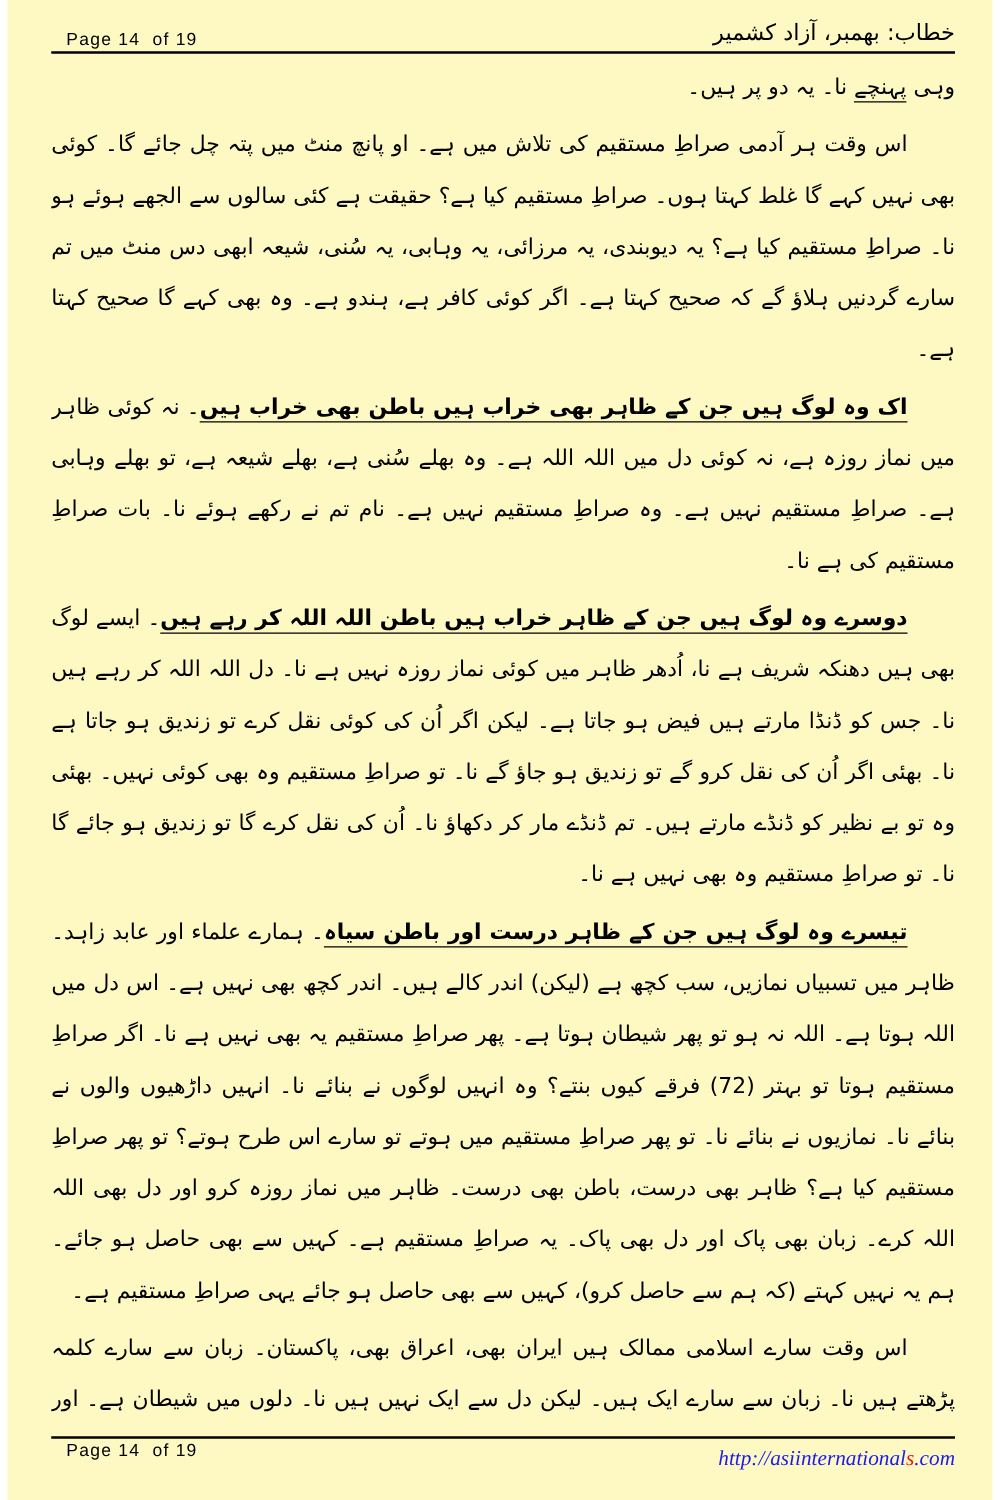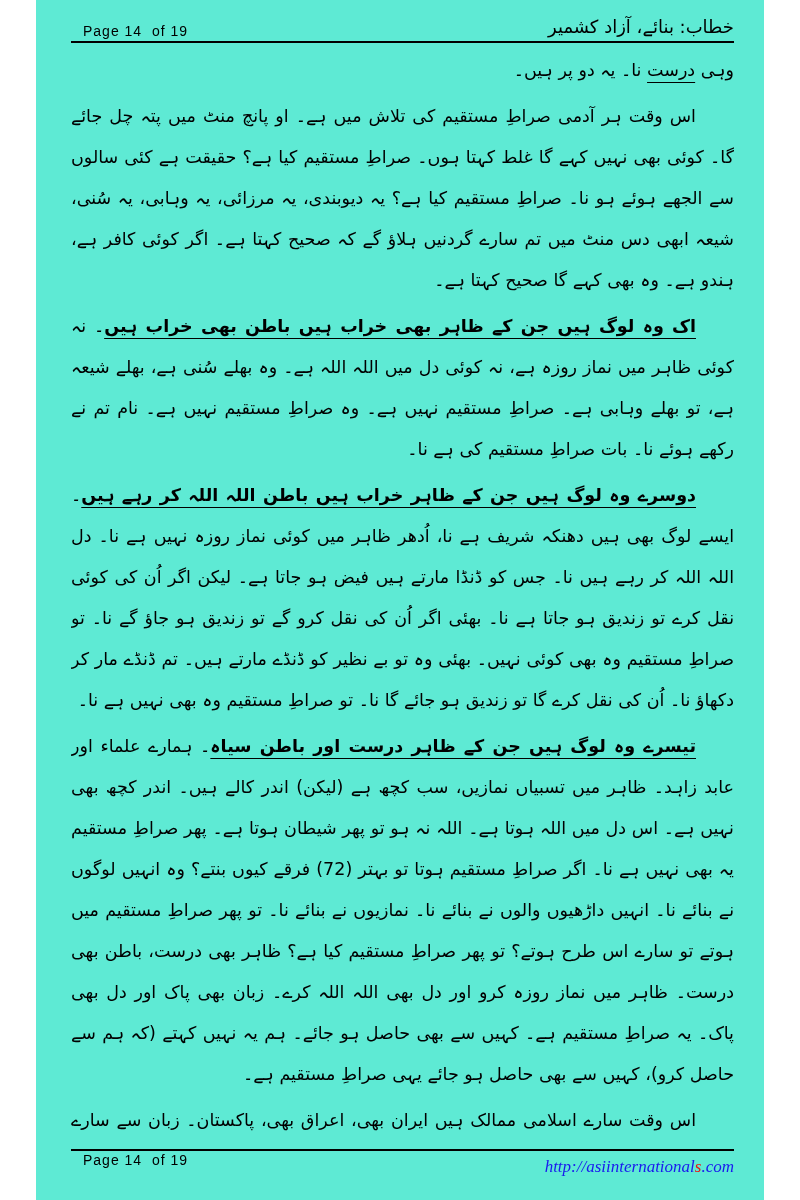--- a/index.html
+++ b/index.html
@@ -1,22 +1,22 @@
 <!DOCTYPE html>
 <html lang="en"><head>
 <meta charset="utf-8">
 <style>
   * { margin: 0; padding: 0; box-sizing: border-box; }
   html, body { background: #ffffff; }
   .page {
     position: relative;
-    width: 728px;
+    width: 788px;
     height: 1200px;
     margin: 0 auto;
-    background: #5eead4;
+    background: #fef9c3;
     color: #000000;
     overflow: hidden;
     font-family: "Liberation Sans", sans-serif;
   }
   
   .header {
     position: absolute;
     top: 0; left: 35px; right: 30px;
     height: 43px;
     border-bottom: 2px solid #000000;
@@ -74,25 +74,25 @@
     line-height: 30px;
   }
 </style>
 </head>
 <body>
 
 <div class="page">
 
   <div class="header">
     <span class="page-label">Page 14  of 19</span>
-    <span class="header-title" lang="ur" dir="rtl">خطاب:  بنائے،  آزاد کشمیر</span>
+    <span class="header-title" lang="ur" dir="rtl">خطاب:  بھمبر،  آزاد کشمیر</span>
   </div>
 
   <div class="content" lang="ur" dir="rtl">
-      <p class="para"><span>وہی </span><span class="underline">درست</span><span> نا۔ یہ دو پر ہیں۔</span></p>
+      <p class="para"><span>وہی </span><span class="underline">پہنچے</span><span> نا۔ یہ دو پر ہیں۔</span></p>
       <p class="para indent"><span>اس وقت ہر آدمی صراطِ مستقیم کی تلاش میں ہے۔ او پانچ منٹ میں پتہ چل جائے گا۔ کوئی بھی نہیں کہے گا غلط کہتا ہوں۔ صراطِ مستقیم کیا ہے؟ حقیقت ہے کئی سالوں سے الجھے ہوئے ہو نا۔ صراطِ مستقیم کیا ہے؟ یہ دیوبندی، یہ مرزائی، یہ وہابی، یہ سُنی، شیعہ ابھی دس منٹ میں تم سارے گردنیں ہلاؤ گے کہ صحیح کہتا ہے۔ اگر کوئی کافر ہے، ہندو ہے۔ وہ بھی کہے گا صحیح کہتا ہے۔</span></p>
       <p class="para indent"><span class="bold underline">اک وہ لوگ ہیں جن کے ظاہر بھی خراب ہیں باطن بھی خراب ہیں</span><span>۔ نہ کوئی ظاہر میں نماز روزہ ہے، نہ کوئی دل میں اللہ اللہ ہے۔ وہ بھلے سُنی ہے، بھلے شیعہ ہے، تو بھلے وہابی ہے۔ صراطِ مستقیم نہیں ہے۔ وہ صراطِ مستقیم نہیں ہے۔ نام تم نے رکھے ہوئے نا۔ بات صراطِ مستقیم کی ہے نا۔</span></p>
       <p class="para indent"><span class="bold underline">دوسرے وہ لوگ ہیں جن کے ظاہر خراب ہیں باطن اللہ اللہ کر رہے ہیں</span><span>۔ ایسے لوگ بھی ہیں دھنکہ شریف ہے نا، اُدھر ظاہر میں کوئی نماز روزہ نہیں ہے نا۔ دل اللہ اللہ کر رہے ہیں نا۔ جس کو ڈنڈا مارتے ہیں فیض ہو جاتا ہے۔ لیکن اگر اُن کی کوئی نقل کرے تو زندیق ہو جاتا ہے نا۔ بھئی اگر اُن کی نقل کرو گے تو زندیق ہو جاؤ گے نا۔ تو صراطِ مستقیم وہ بھی کوئی نہیں۔ بھئی وہ تو بے نظیر کو ڈنڈے مارتے ہیں۔ تم ڈنڈے مار کر دکھاؤ نا۔ اُن کی نقل کرے گا تو زندیق ہو جائے گا نا۔ تو صراطِ مستقیم وہ بھی نہیں ہے نا۔</span></p>
       <p class="para indent"><span class="bold underline">تیسرے وہ لوگ ہیں جن کے ظاہر درست اور باطن سیاہ</span><span>۔ ہمارے علماء اور عابد زاہد۔ ظاہر میں تسبیاں نمازیں، سب کچھ ہے (لیکن) اندر کالے ہیں۔ اندر کچھ بھی نہیں ہے۔ اس دل میں اللہ ہوتا ہے۔ اللہ نہ ہو تو پھر شیطان ہوتا ہے۔ پھر صراطِ مستقیم یہ بھی نہیں ہے نا۔ اگر صراطِ مستقیم ہوتا تو بہتر (72) فرقے کیوں بنتے؟ وہ انہیں لوگوں نے بنائے نا۔ انہیں داڑھیوں والوں نے بنائے نا۔ نمازیوں نے بنائے نا۔ تو پھر صراطِ مستقیم میں ہوتے تو سارے اس طرح ہوتے؟ تو پھر صراطِ مستقیم کیا ہے؟ ظاہر بھی درست، باطن بھی درست۔ ظاہر میں نماز روزہ کرو اور دل بھی اللہ اللہ کرے۔ زبان بھی پاک اور دل بھی پاک۔ یہ صراطِ مستقیم ہے۔ کہیں سے بھی حاصل ہو جائے۔ ہم یہ نہیں کہتے (کہ ہم سے حاصل کرو)، کہیں سے بھی حاصل ہو جائے یہی صراطِ مستقیم ہے۔</span></p>
       <p class="para indent"><span>اس وقت سارے اسلامی ممالک ہیں ایران بھی، اعراق بھی، پاکستان۔ زبان سے سارے کلمہ پڑھتے ہیں نا۔ زبان سے سارے ایک ہیں۔ لیکن دل سے ایک نہیں ہیں نا۔ دلوں میں شیطان ہے۔ اور شیطان کیا کرتا ہے۔ بھائی کو بھائی سے لڑاتا ہے۔ میاں کو بیوی سے لڑاتا ہے۔ دل سے ایک دوسرے کو مسلمان نہیں مانتے۔ کافر کہتے ہیں۔ جب تمہارے دلوں نے بھی کلمہ پڑھ لیا تو پھر زبان سے بھی ایک اور دل سے بھی ایک۔ اب تم کو.......... اب اُس شیطان کو پتہ ہے یہاں تک کوئی شخص پہنچ سکتا ہے۔ اُس کے پاس جنات کی فوج ہے۔ حکم دیتا ہے جاؤ! اس کو تباہ کرو، برباد کرو، کچھ بھی کرو۔ یہ اللہ اس کے</span></p>
     </div>
 
   <div class="footer">
     <span class="page-label">Page 14  of 19</span>
     <a class="footer-url" href="#"><span style="color: rgb(26, 26, 238);">http://asiinternational</span><span style="color: rgb(238, 17, 17);">s</span><span style="color: rgb(26, 26, 238);">.com</span></a>

